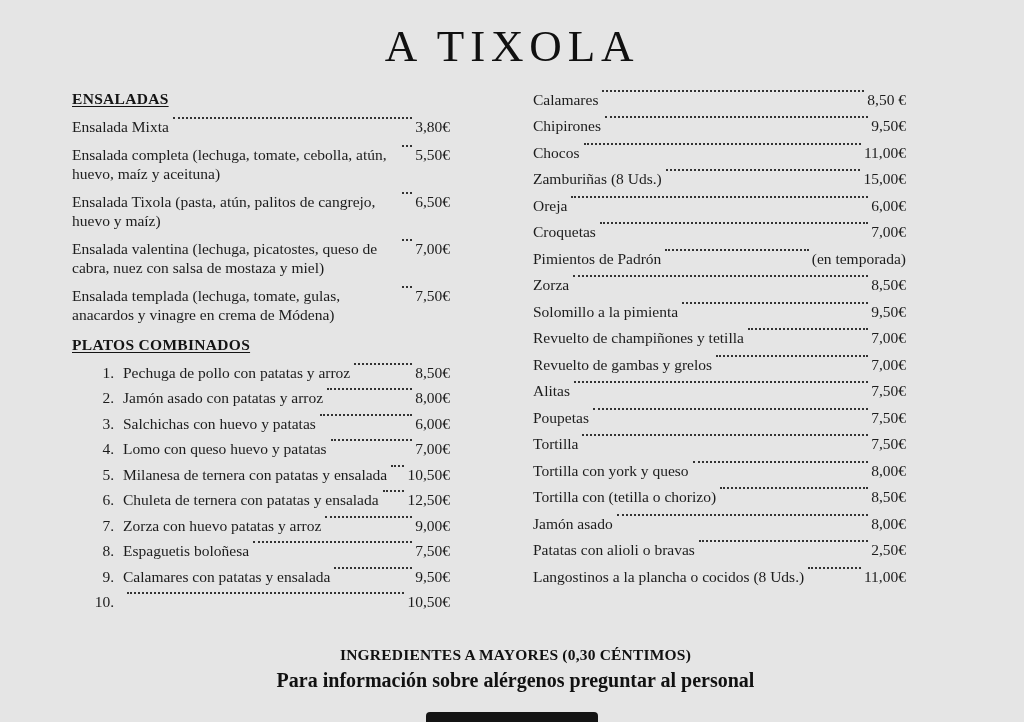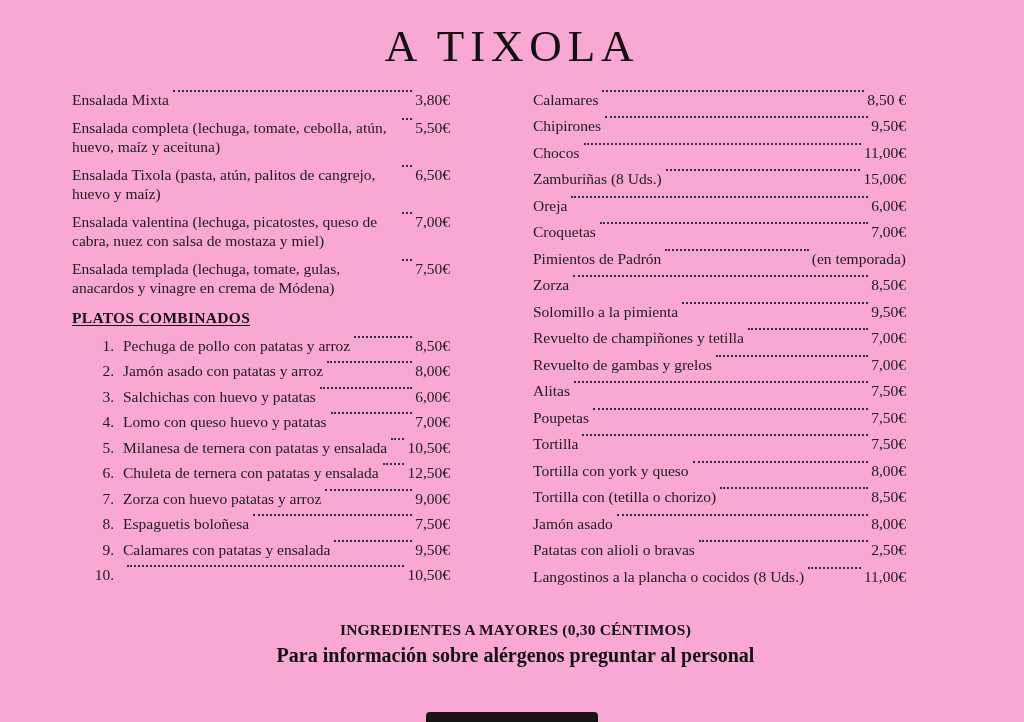--- a/index.html
+++ b/index.html
@@ -2,21 +2,21 @@
 <html><head>
 <meta charset="utf-8">
 <style>
   * { margin: 0; padding: 0; box-sizing: border-box; }
   html, body { background: #ffffff; }
   .page {
     position: relative;
     width: 1024px;
     height: 722px;
     margin: 0 auto;
-    background: #f9a8d4;
+    background: #e5e5e5;
     overflow: hidden;
     font-family: "Liberation Serif", "DejaVu Serif", serif;
     color: #1c1c1c;
   }
   .title {
     text-align: center;
     padding-top: 22px;
     font-size: 45px;
     font-weight: 400;
     letter-spacing: 0.13em;
@@ -91,20 +91,21 @@
 
 <div class="page">
 
   <h1 class="title">A TIXOLA</h1>
 
   <div class="columns">
 
     <div class="col-left">
 
       <section class="section-ensaladas">
+        <h2 class="heading">ENSALADAS</h2>
         <div class="items items-ensaladas">
 
             <div class="row">
               <span class="name">Ensalada Mixta</span>
               <span class="leader"></span>
               <span class="price">3,80€</span>
             </div>
 
             <div class="row">
               <span class="name">Ensalada completa (lechuga, tomate, cebolla, atún, huevo, maíz y aceituna)</span>

